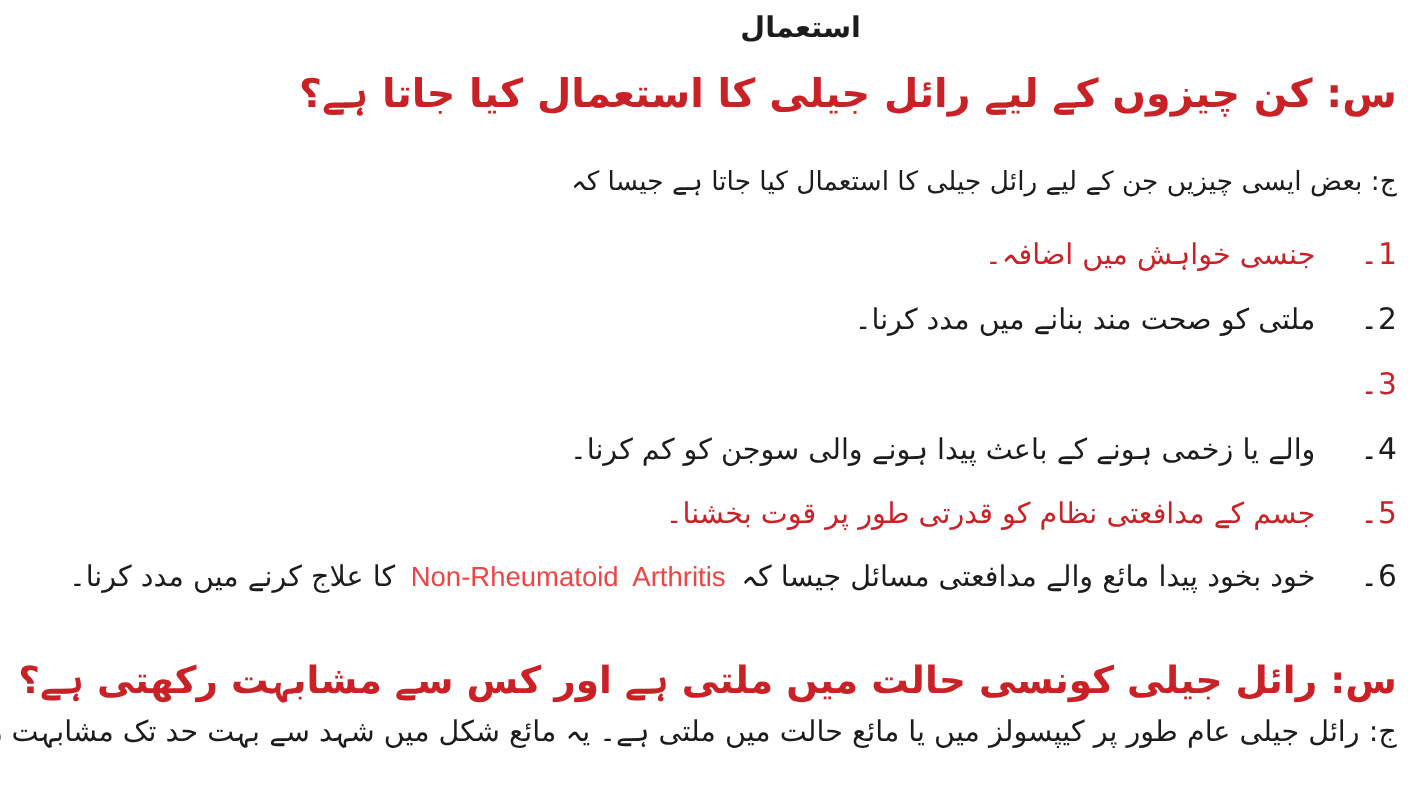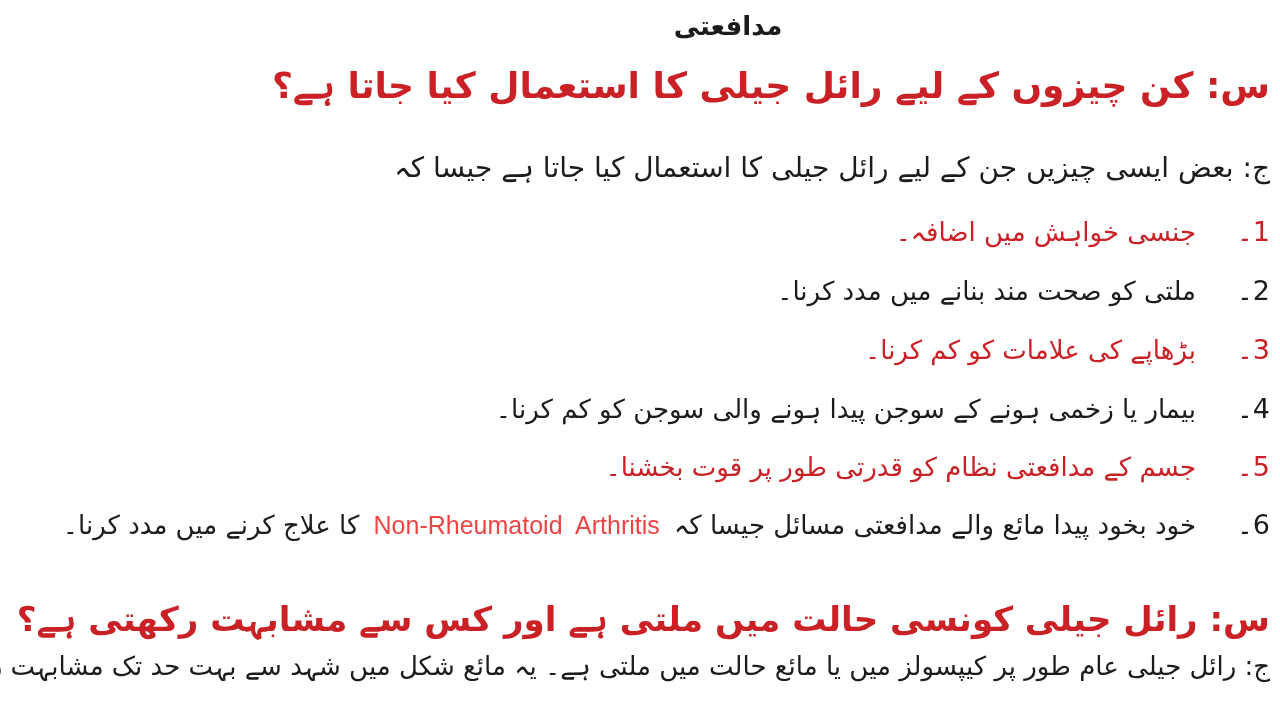--- a/index.html
+++ b/index.html
@@ -27,21 +27,21 @@
     color:#1c1c1c;
   }
   .center-row .inner{position:relative;left:88px;}
   .header-text{font-size:26px;font-weight:bold;}
   .question{
     font-size:36px;
     font-weight:bold;
     color:#c92126;
     text-align:center;
   }
-  .answer{font-size:28px;}
+  .answer{font-size:24px;}
   .list-row{display:flex;align-items:baseline;}
   .num{
     font-size:27px;
     min-width:46px;
     text-align:right;
   }
   .item-text{
     font-size:26px;
     margin-right:28px;
     text-align:center;
@@ -57,45 +57,44 @@
     color:#ef4444;
     padding:0 6px;
   }
 </style>
 </head>
 <body>
 
 <div id="page">
 
   <div class="center-row" style="top:8px;">
-    <span class="inner header-text">مدافعتی</span>
+    <span class="inner header-text">استعمال</span>
   </div>
 
   <div class="row question" style="top:60px;">س: کن چیزوں کے لیے رائل جیلی کا استعمال کیا جاتا ہے؟</div>
 
   <div class="row answer" style="top:148px;">ج: بعض ایسی چیزیں جن کے لیے رائل جیلی کا استعمال کیا جاتا ہے جیسا کہ</div>
 
   <div class="row list-row" style="top:212px;">
     <span class="num red">1۔</span>
     <span class="item-text red">جنسی خواہش میں اضافہ۔</span>
   </div>
 
   <div class="row list-row" style="top:271px;">
     <span class="num black">2۔</span>
     <span class="item-text black">ملتی کو صحت مند بنانے میں مدد کرنا۔</span>
   </div>
 
   <div class="row list-row" style="top:330px;">
     <span class="num red">3۔</span>
-    <span class="item-text red">بڑھاپے کی علامات کو کم کرنا۔</span>
   </div>
 
   <div class="row list-row" style="top:389px;">
     <span class="num black">4۔</span>
-    <span class="item-text black">بیمار یا زخمی ہونے کے سوجن پیدا ہونے والی سوجن کو کم کرنا۔</span>
+    <span class="item-text black">والے یا زخمی ہونے کے باعث پیدا ہونے والی سوجن کو کم کرنا۔</span>
   </div>
 
   <div class="row list-row" style="top:447px;">
     <span class="num red">5۔</span>
     <span class="item-text red">جسم کے مدافعتی نظام کو قدرتی طور پر قوت بخشنا۔</span>
   </div>
 
   <div class="row list-row" style="top:505px;">
     <span class="num black">6۔</span>
     <span class="item-text black">

